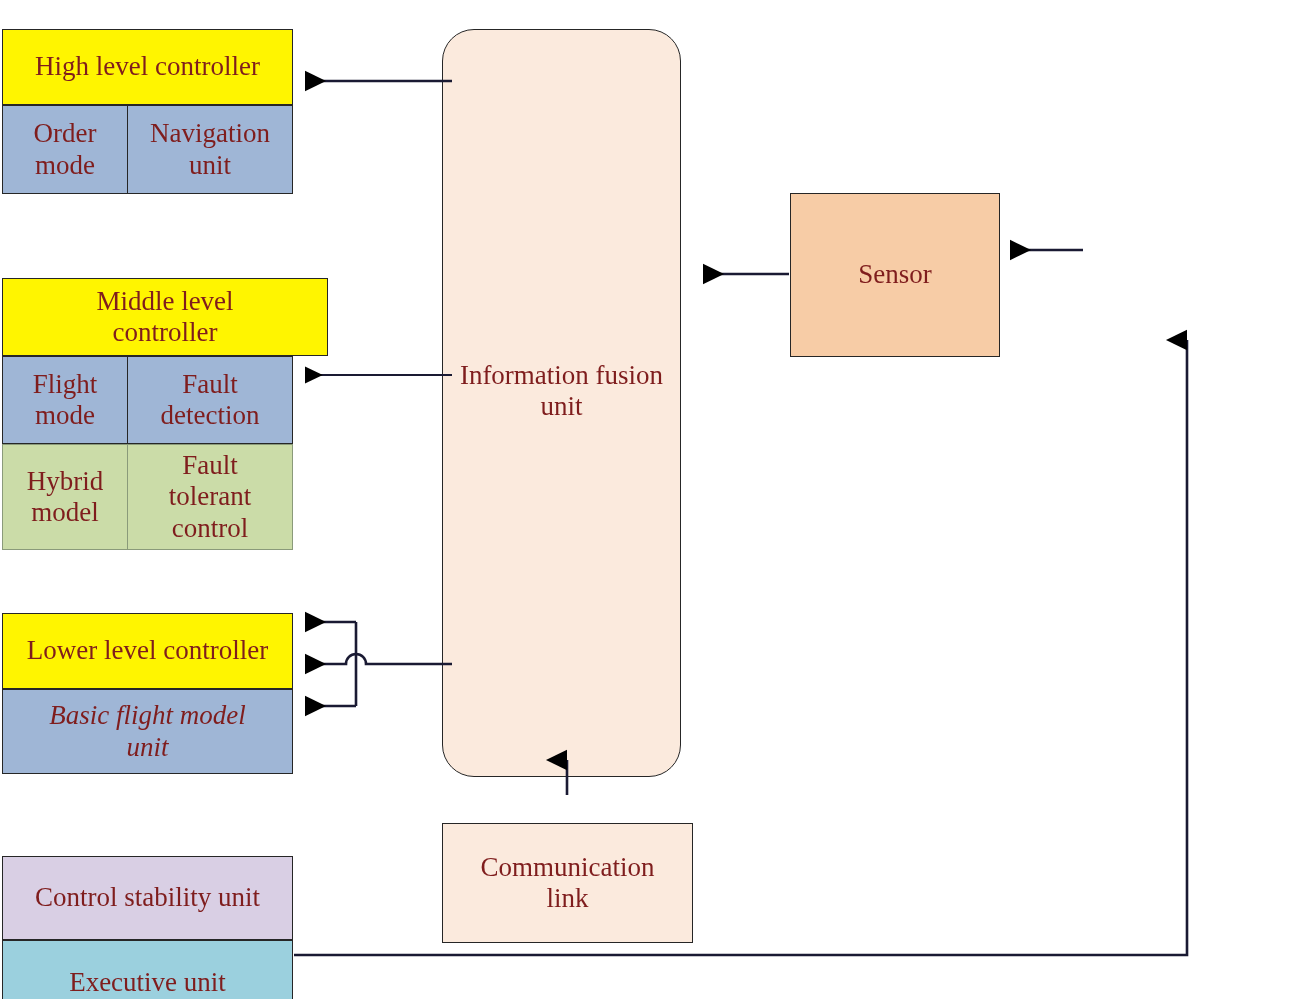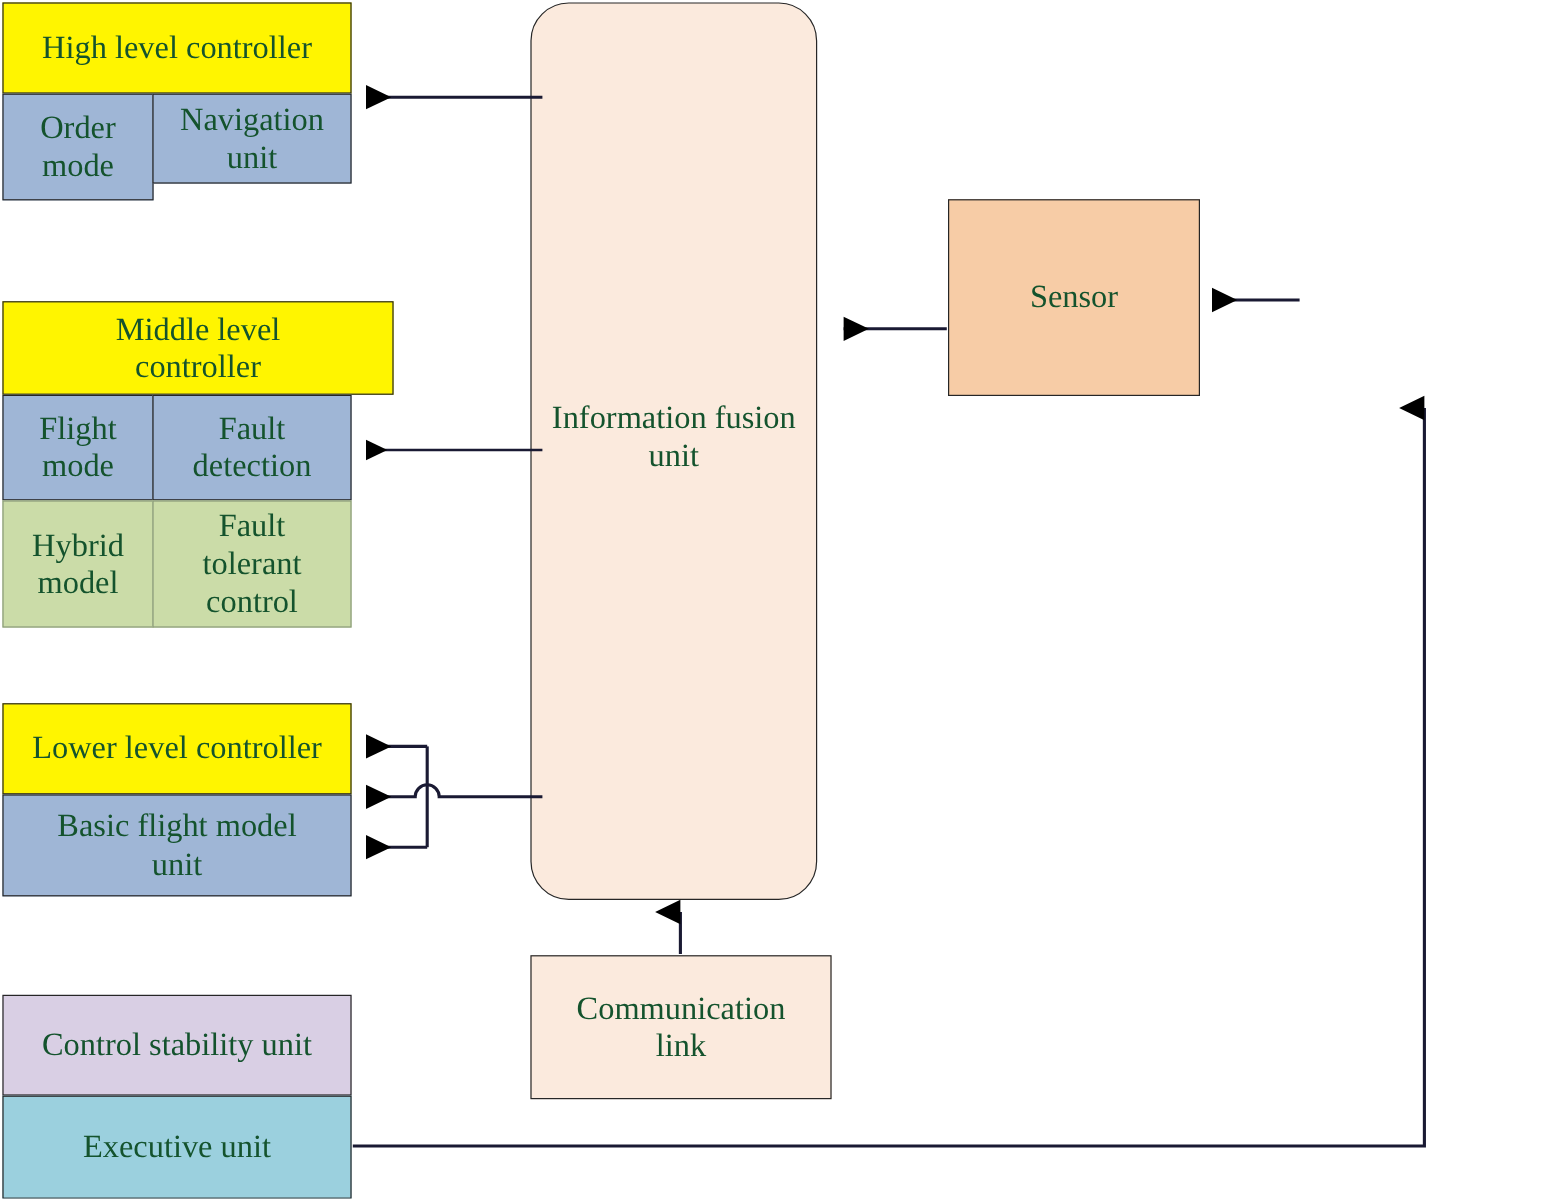--- a/index.html
+++ b/index.html
@@ -16,25 +16,26 @@
     overflow: hidden;
   }
   .box {
     position: absolute;
     box-sizing: border-box;
     border: 1.6px solid #262626;
     display: flex;
     align-items: center;
     justify-content: center;
     text-align: center;
-    color: #14532d;
+    color: #7f1d1d;
     font-size: 27px;
     line-height: 1.16;
     padding: 2px 6px;
     white-space: pre-line;
+    margin-top: 27px;
   }
   .box.soft-border { border: 1.3px solid #8a9a7a; }
   .svg-layer {
     position: absolute;
     left: 0;
     top: 0;
     width: 1292px;
     height: 999px;
     pointer-events: none;
   }
@@ -42,42 +43,42 @@
 </head>
 <body>
 
 <div id="canvas">
 
   <div class="box" style="left:2px; top:2px; width:291px; height:76px; background:#FFF500;">High level controller</div>
 
   <div class="box" style="left:2px; top:78px; width:126px; height:89px; background:#9FB6D6;">Order
 mode</div>
 
-  <div class="box" style="left:127px; top:78px; width:166px; height:75px; background:#9FB6D6;">Navigation
+  <div class="box" style="left:127px; top:78px; width:166px; height:89px; background:#9FB6D6;">Navigation
 unit</div>
 
   <div class="box" style="left:2px; top:251px; width:326px; height:78px; background:#FFF500;">Middle level
 controller</div>
 
   <div class="box" style="left:2px; top:329px; width:126px; height:88px; background:#9FB6D6;">Flight
 mode</div>
 
   <div class="box" style="left:127px; top:329px; width:166px; height:88px; background:#9FB6D6;">Fault
 detection</div>
 
   <div class="box soft-border" style="left:2px; top:417px; width:126px; height:106px; background:#CBDCA8;">Hybrid
 model</div>
 
   <div class="box soft-border" style="left:127px; top:417px; width:166px; height:106px; background:#CBDCA8;">Fault
 tolerant
 control</div>
 
   <div class="box" style="left:2px; top:586px; width:291px; height:76px; background:#FFF500;">Lower level controller</div>
 
-  <div class="box" style="left:2px; top:662px; width:291px; height:85px; background:#9FB6D6;">Basic flight model
+  <div class="box" style="left:2px; top:662px; width:291px; height:85px; background:#9FB6D6;font-style:italic;">Basic flight model
 unit</div>
 
 
   <div class="box" style="left:2px; top:829px; width:291px; height:84px; background:#D9CFE4;">Control stability unit</div>
 
   <div class="box" style="left:2px; top:913px; width:291px; height:86px; background:#9BD0DE;">Executive unit</div>
 
   <div class="box" style="left:442px; top:2px; width:239px; height:748px; background:#FBEADD;
               align-items:flex-start; padding-top:330px;border-radius:32px;">Information fusion
 unit</div>

